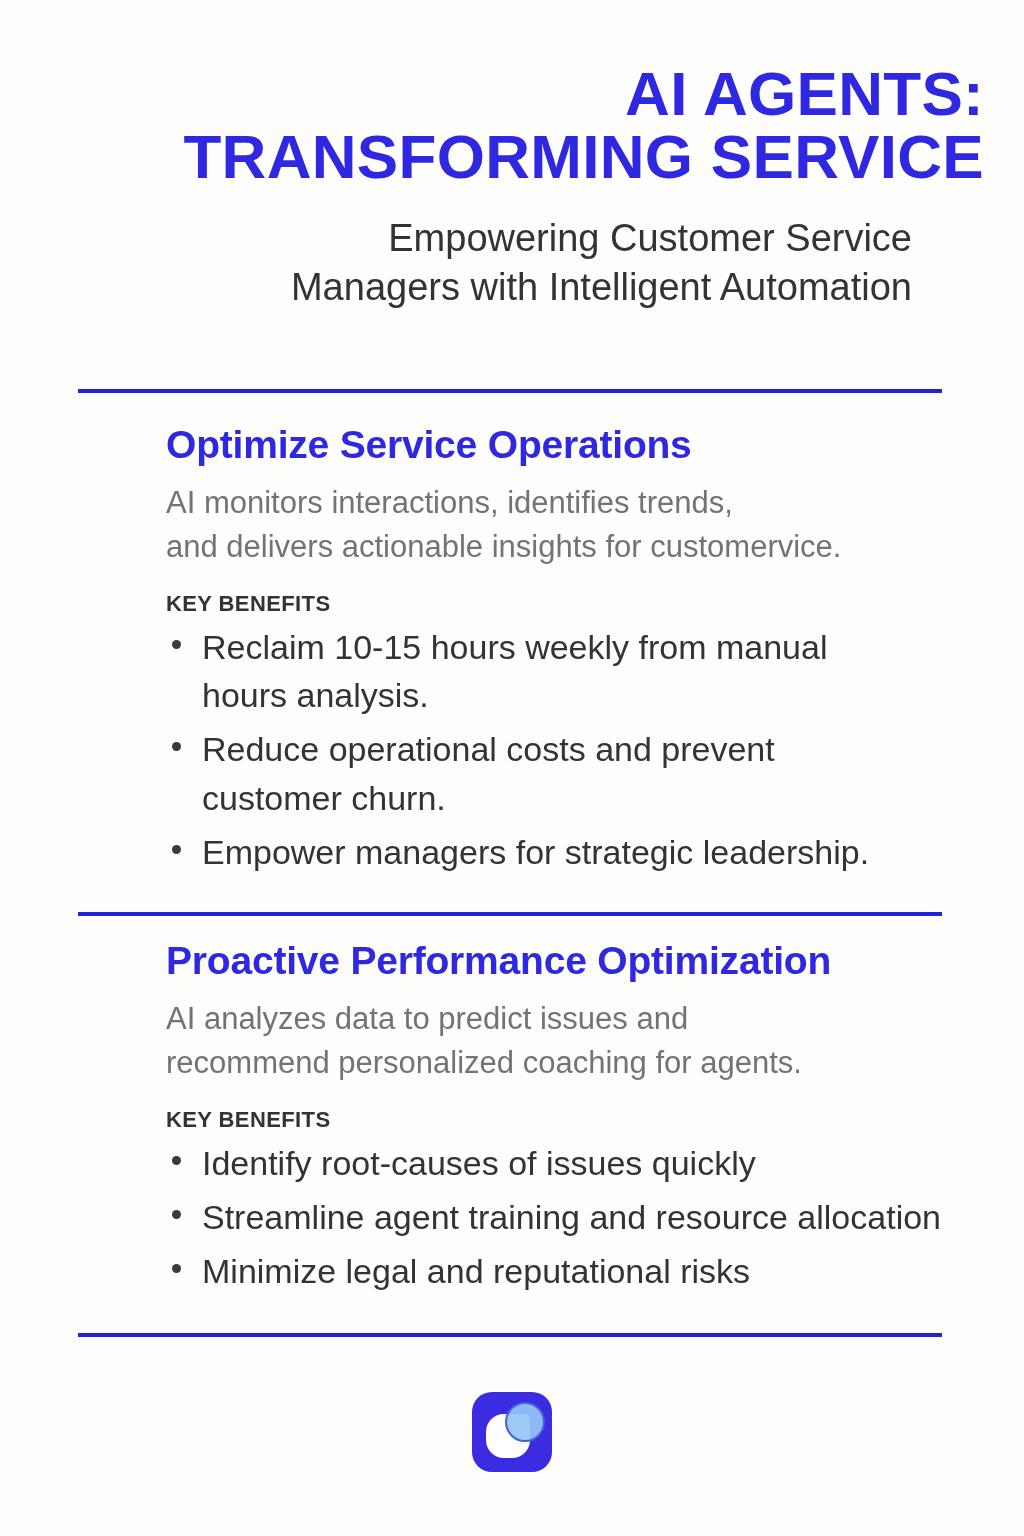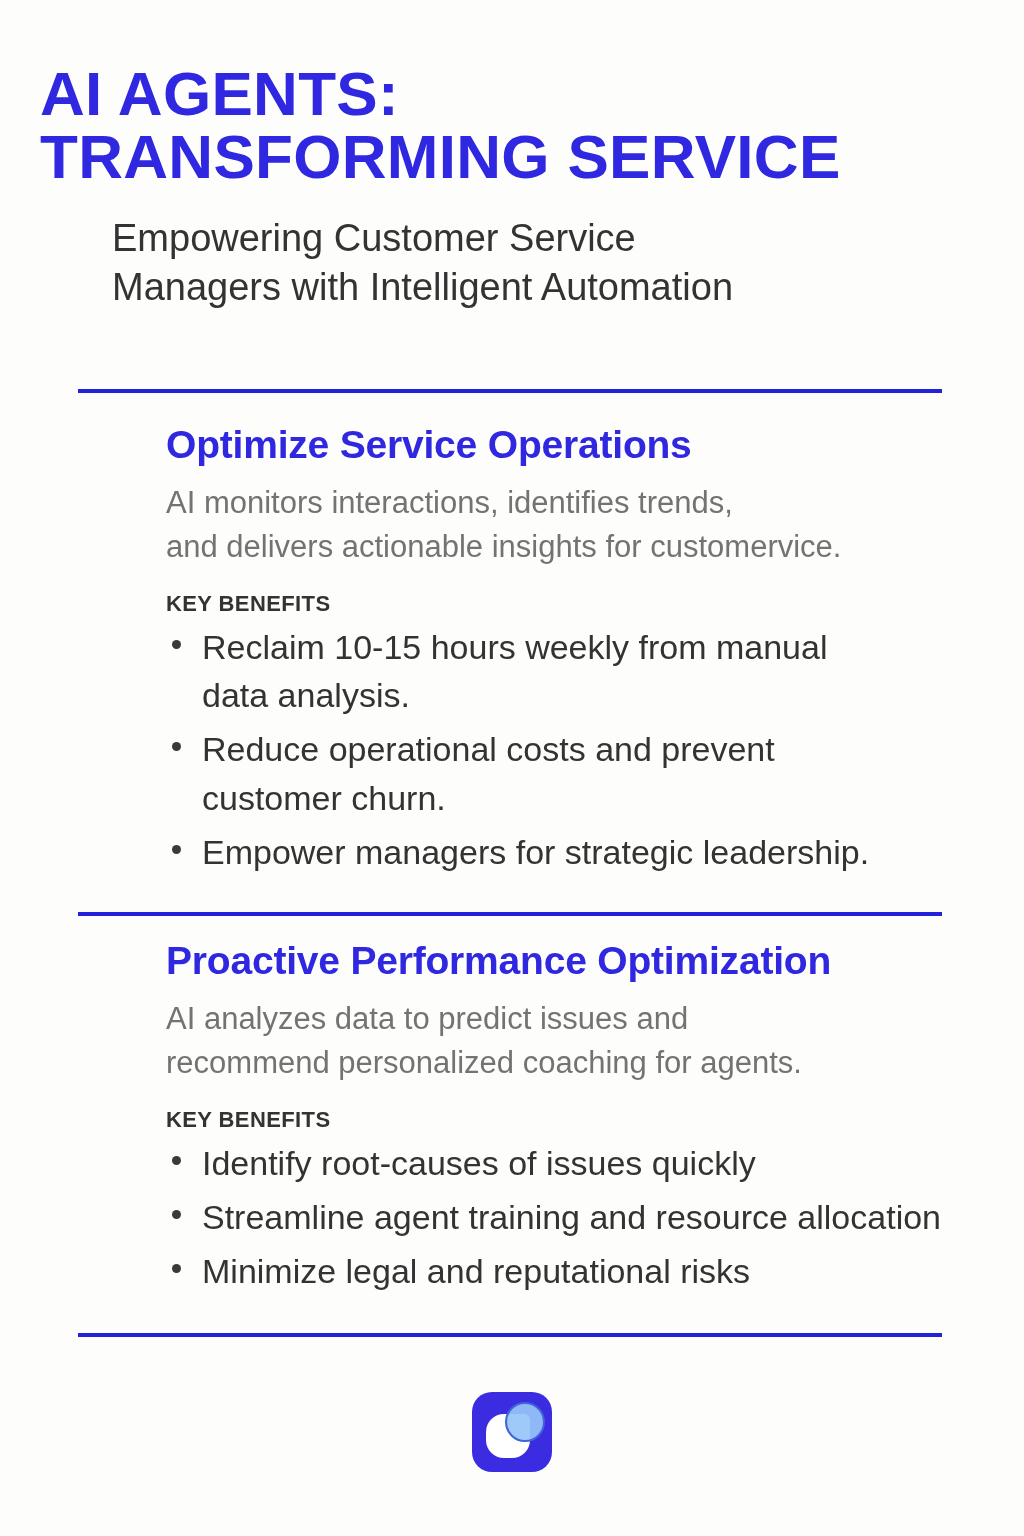--- a/index.html
+++ b/index.html
@@ -17,21 +17,21 @@
   .poster {
     position: relative;
     width: 1024px;
     height: 1536px;
     box-sizing: border-box;
   }
 
   
   .header {
     padding-top: 62px;
-    text-align: left;
+    text-align: right;
   }
   .title {
     color: #2f28e0;
     font-weight: 700;
     font-size: 62px;
     line-height: 1.02;
     letter-spacing: 0.3px;
     margin: 0 40px;
     text-transform: uppercase;
   }
@@ -186,21 +186,21 @@
     <h2 class="section-heading">Optimize Service Operations</h2>
     <div class="section-body">
       <span class="bline">AI monitors interactions, identifies trends,</span>
       <span class="bline">and delivers actionable insights for customervice.</span>
     </div>
     <div class="benefits-label">KEY BENEFITS</div>
     <ul class="bullet-list">
       <li class="bullet-item">
         <span class="dot"></span>
         <span class="btext">Reclaim 10-15 hours weekly from manual</span>
-        <span class="wrap2">data analysis.</span>
+        <span class="wrap2">hours analysis.</span>
       </li>
       <li class="bullet-item">
         <span class="dot"></span>
         <span class="btext">Reduce operational costs and prevent</span>
         <span class="wrap2">customer churn.</span>
       </li>
       <li class="bullet-item">
         <span class="dot"></span>
         <span class="btext">Empower managers for strategic leadership.</span>
       </li>

